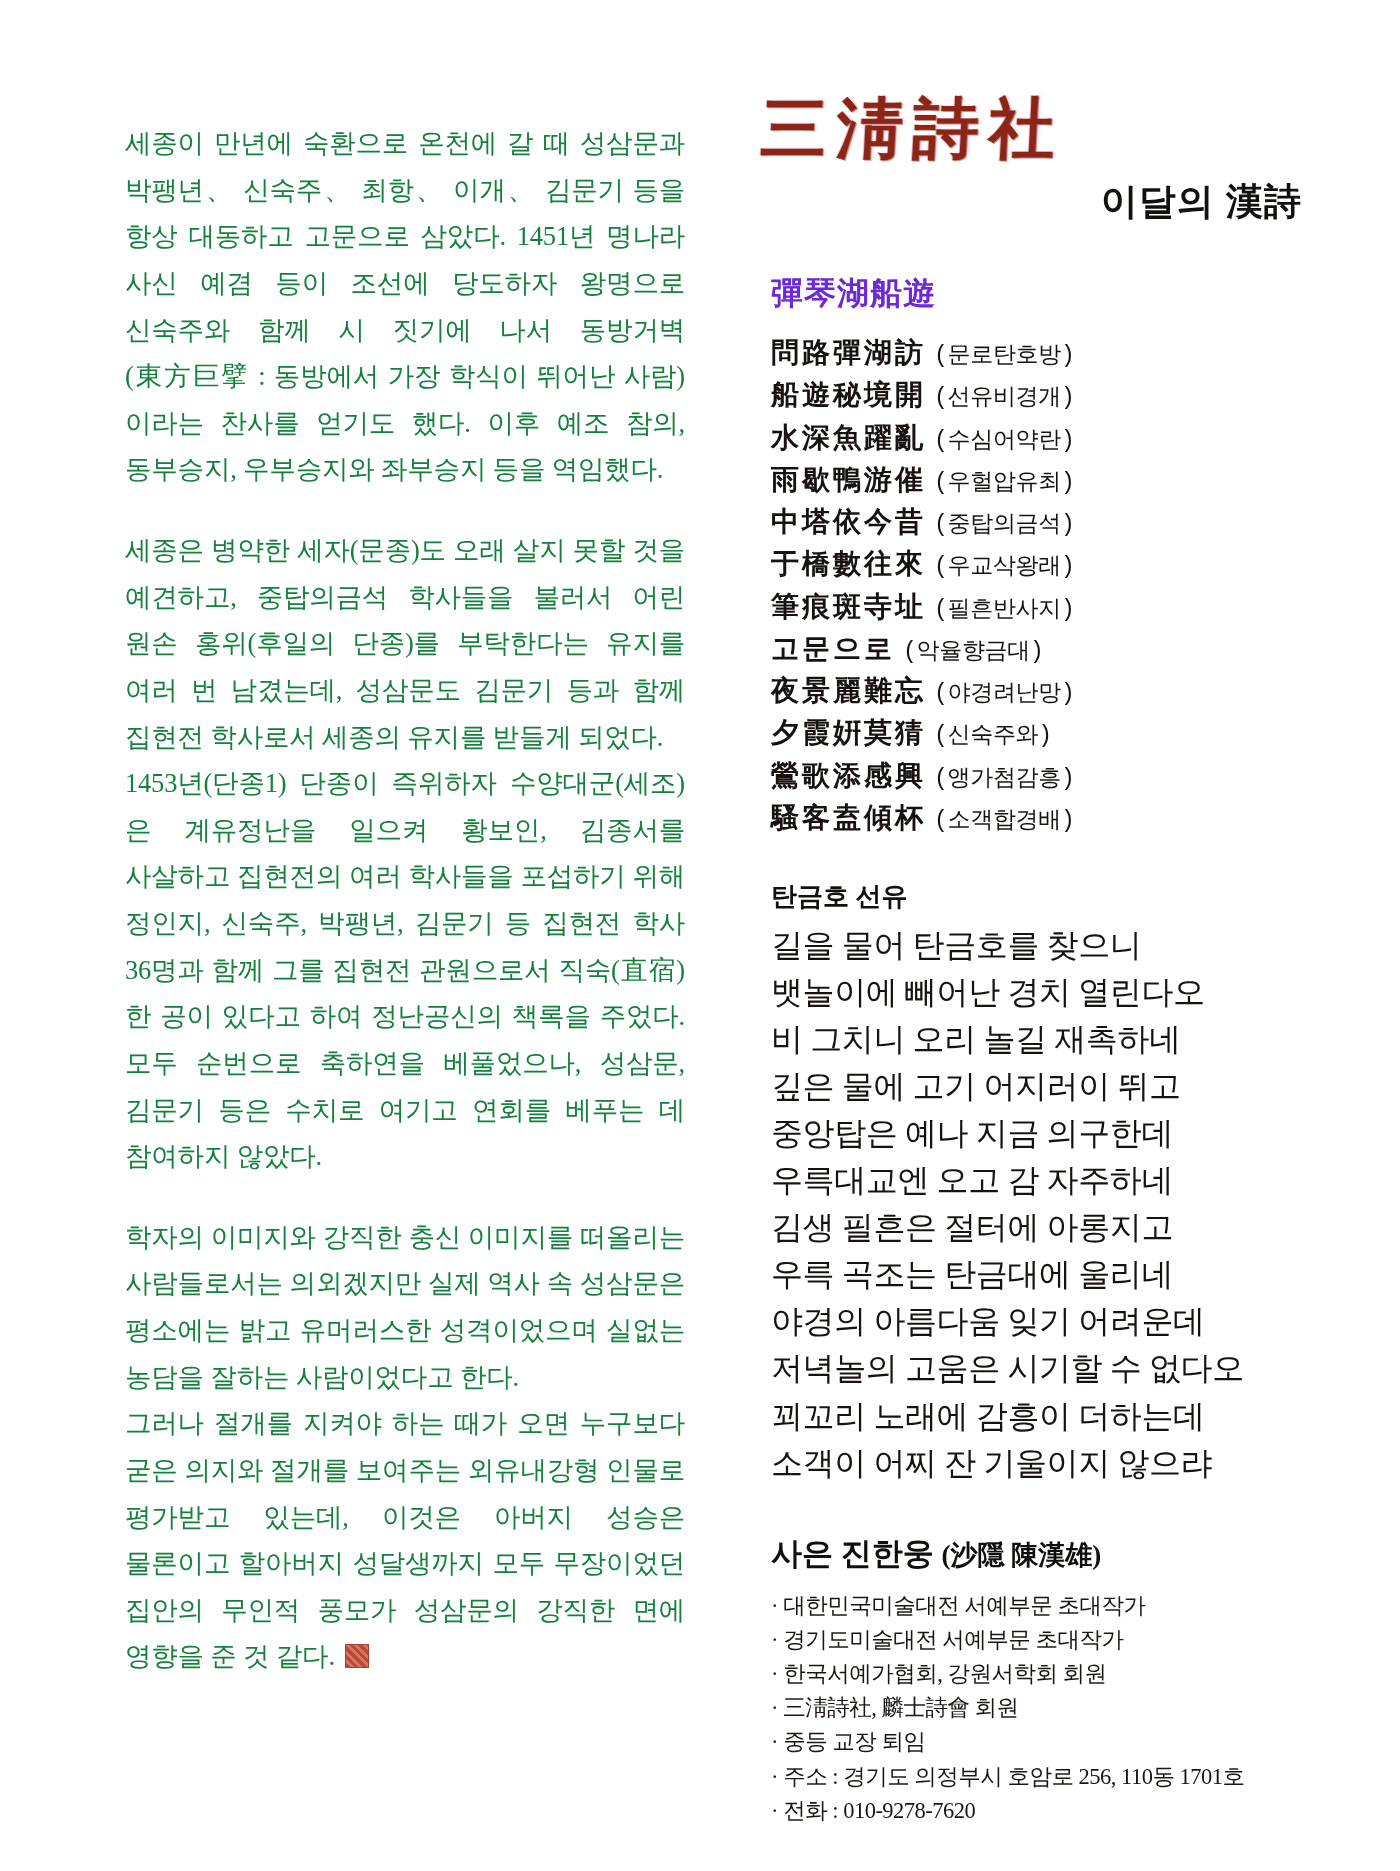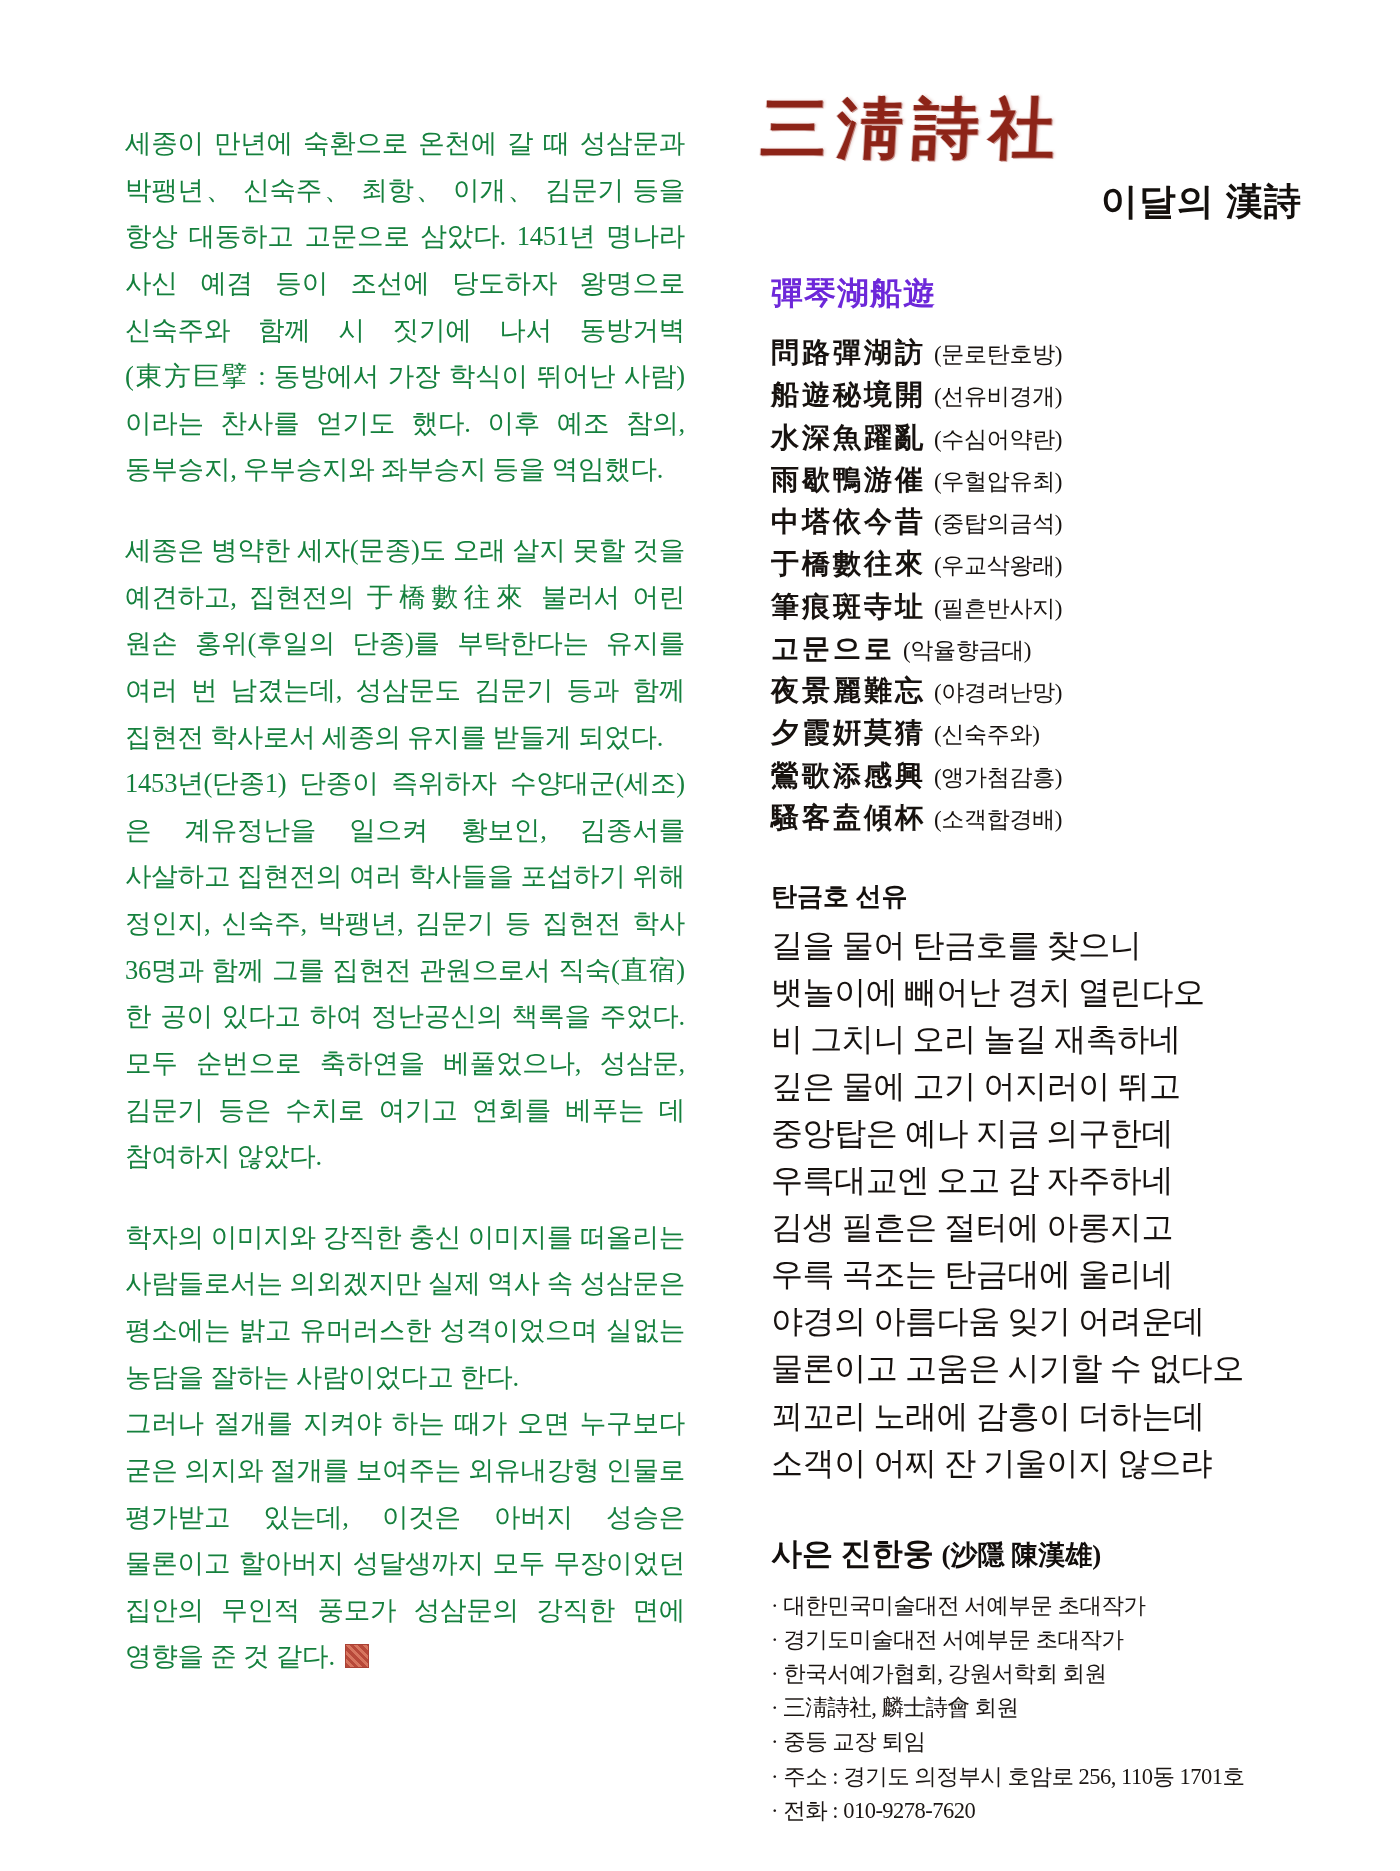--- a/index.html
+++ b/index.html
@@ -122,20 +122,21 @@
     color: #17120f;
   }
   .poem-lines .hanja {
     font-weight: 600;
     letter-spacing: 3px;
   }
   .poem-lines .reading {
     font-size: 23px;
     letter-spacing: -0.3px;
     margin-left: 8px;
+    font-family: Liberation Mono, monospace;
   }
 
   .section-head {
     font-size: 26px;
     font-weight: 700;
     margin: 40px 0 8px 16px;
     color: #14100d;
   }
 
   .kor-lines {
@@ -182,21 +183,21 @@
     content: "· ";
   }
 </style>
 </head>
 <body>
 
 <div class="page">
 
   <div class="left-col">
     <p class="body-para">세종이 만년에 숙환으로 온천에 갈 때 성삼문과 박팽년、 신숙주、 최항、 이개、 김문기 등을 항상 대동하고 고문으로 삼았다. 1451년 명나라 사신 예겸 등이 조선에 당도하자 왕명으로 신숙주와 함께 시 짓기에 나서 동방거벽(東方巨擘 : 동방에서 가장 학식이 뛰어난 사람)이라는 찬사를 얻기도 했다. 이후 예조 참의, 동부승지, 우부승지와 좌부승지 등을 역임했다.</p>
-    <p class="body-para tight">세종은 병약한 세자(문종)도 오래 살지 못할 것을 예견하고, 집현전의 于橋數往來 불러서 어린 원손 홍위(후일의 단종)를 부탁한다는 유지를 여러 번 남겼는데, 성삼문도 김문기 등과 함께 집현전 학사로서 세종의 유지를 받들게 되었다.</p>
+    <p class="body-para tight">세종은 병약한 세자(문종)도 오래 살지 못할 것을 예견하고, 중탑의금석 학사들을 불러서 어린 원손 홍위(후일의 단종)를 부탁한다는 유지를 여러 번 남겼는데, 성삼문도 김문기 등과 함께 집현전 학사로서 세종의 유지를 받들게 되었다.</p>
     <p class="body-para follow">1453년(단종1) 단종이 즉위하자 수양대군(세조)은 계유정난을 일으켜 황보인, 김종서를 사살하고 집현전의 여러 학사들을 포섭하기 위해 정인지, 신숙주, 박팽년, 김문기 등 집현전 학사 36명과 함께 그를 집현전 관원으로서 직숙(直宿)한 공이 있다고 하여 정난공신의 책록을 주었다. 모두 순번으로 축하연을 베풀었으나, 성삼문, 김문기 등은 수치로 여기고 연회를 베푸는 데 참여하지 않았다.</p>
     <p class="body-para tight">학자의 이미지와 강직한 충신 이미지를 떠올리는 사람들로서는 의외겠지만 실제 역사 속 성삼문은 평소에는 밝고 유머러스한 성격이었으며 실없는 농담을 잘하는 사람이었다고 한다.</p>
     <p class="body-para follow"><span>그러나 절개를 지켜야 하는 때가 오면 누구보다 굳은 의지와 절개를 보여주는 외유내강형 인물로 평가받고 있는데, 이것은 아버지 성승은 물론이고 할아버지 성달생까지 모두 무장이었던 집안의 무인적 풍모가 성삼문의 강직한 면에 영향을 준 것 같다.</span><span class="seal-inline"></span></p>
   </div>
 
   <div class="right-col">
 
     <div class="masthead">
       <div class="logo-brush">三淸詩社</div>
       <div class="logo-sub">이달의 漢詩</div>
@@ -224,21 +225,21 @@
     <ul class="kor-lines">
       <li>길을 물어 탄금호를 찾으니</li>
       <li>뱃놀이에 빼어난 경치 열린다오</li>
       <li>비 그치니 오리 놀길 재촉하네</li>
       <li>깊은 물에 고기 어지러이 뛰고</li>
       <li>중앙탑은 예나 지금 의구한데</li>
       <li>우륵대교엔 오고 감 자주하네</li>
       <li>김생 필흔은 절터에 아롱지고</li>
       <li>우륵 곡조는 탄금대에 울리네</li>
       <li>야경의 아름다움 잊기 어려운데</li>
-      <li>물론이고 고움은 시기할 수 없다오</li>
+      <li>저녁놀의 고움은 시기할 수 없다오</li>
       <li>꾀꼬리 노래에 감흥이 더하는데</li>
       <li>소객이 어찌 잔 기울이지 않으랴</li>
     </ul>
 
     <div class="author-block">
       <div class="author-name"><span>사은 진한웅</span> <span class="hanja-paren">(沙隱 陳漢雄)</span></div>
       <ul class="credits">
         <li>대한민국미술대전 서예부문 초대작가</li>
         <li>경기도미술대전 서예부문 초대작가</li>
         <li>한국서예가협회, 강원서학회 회원</li>

